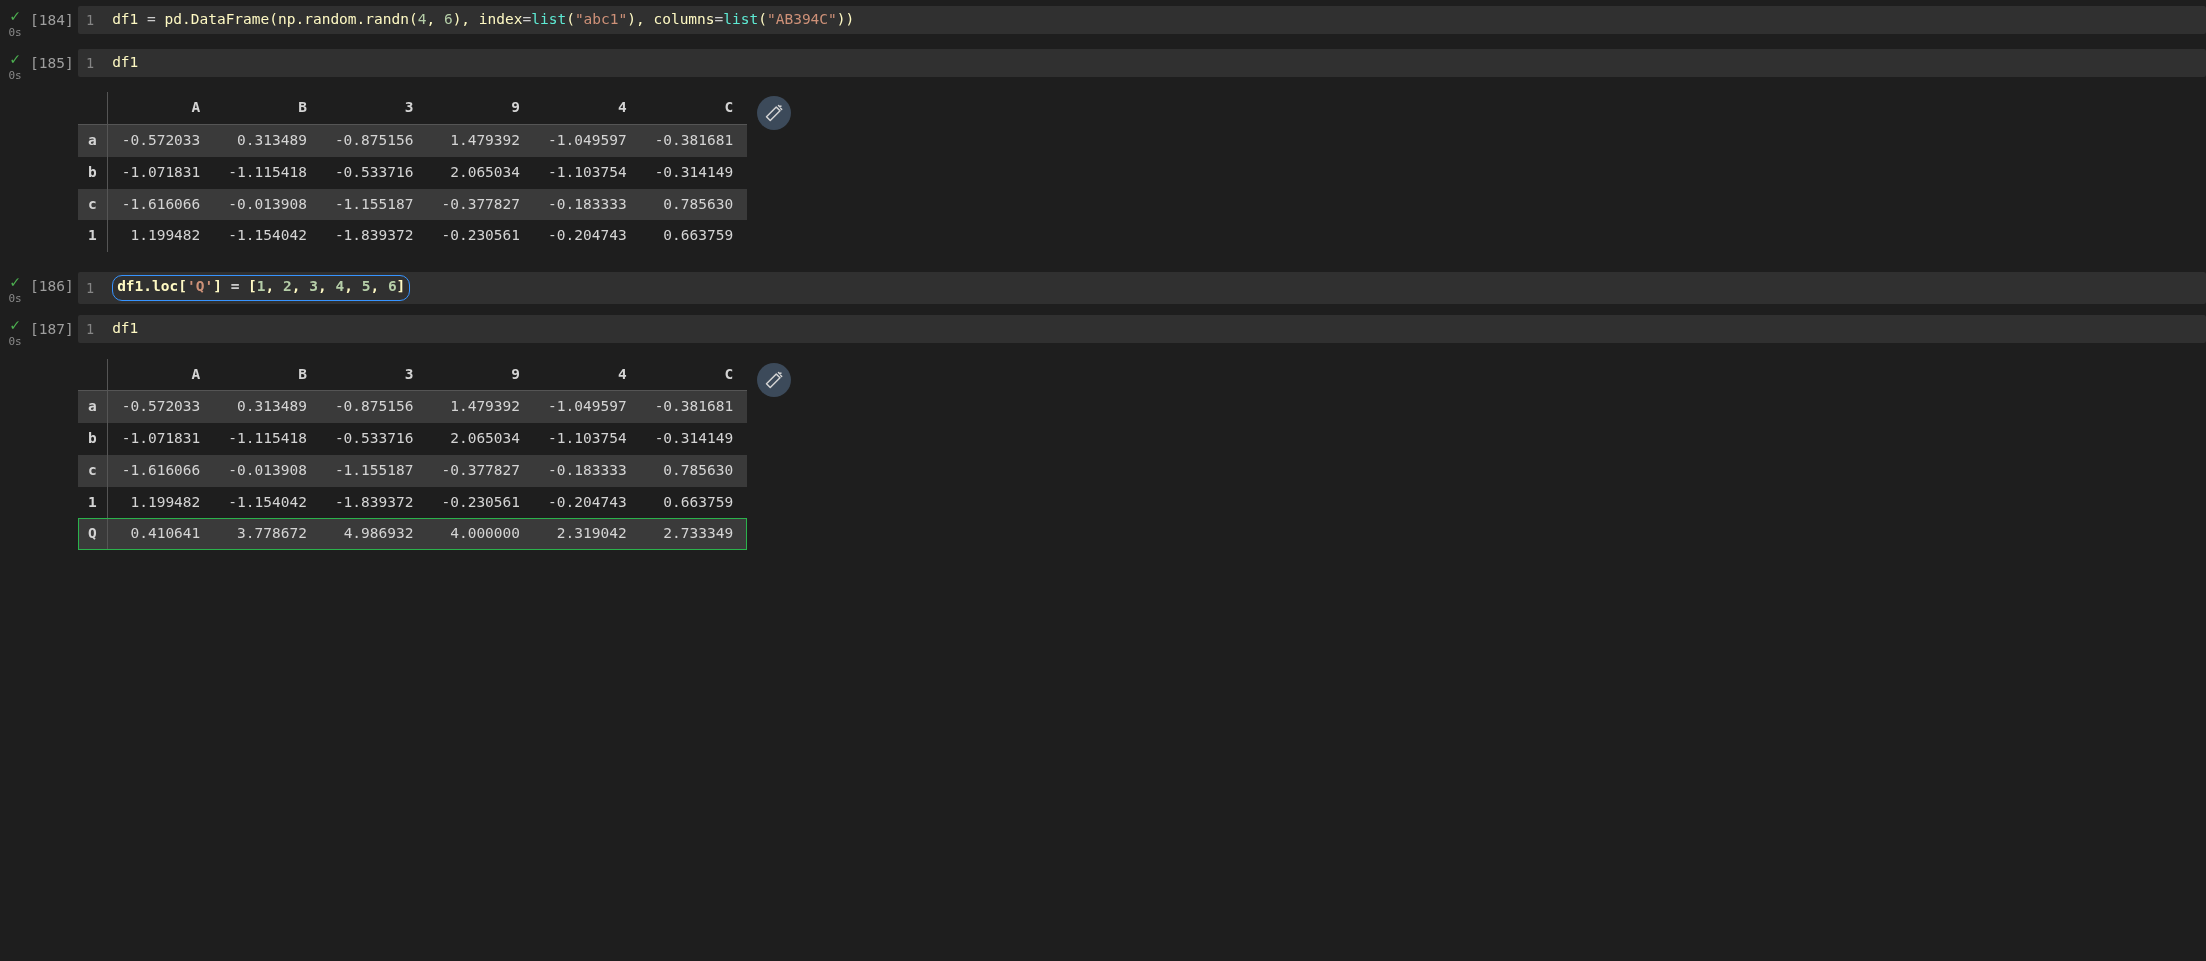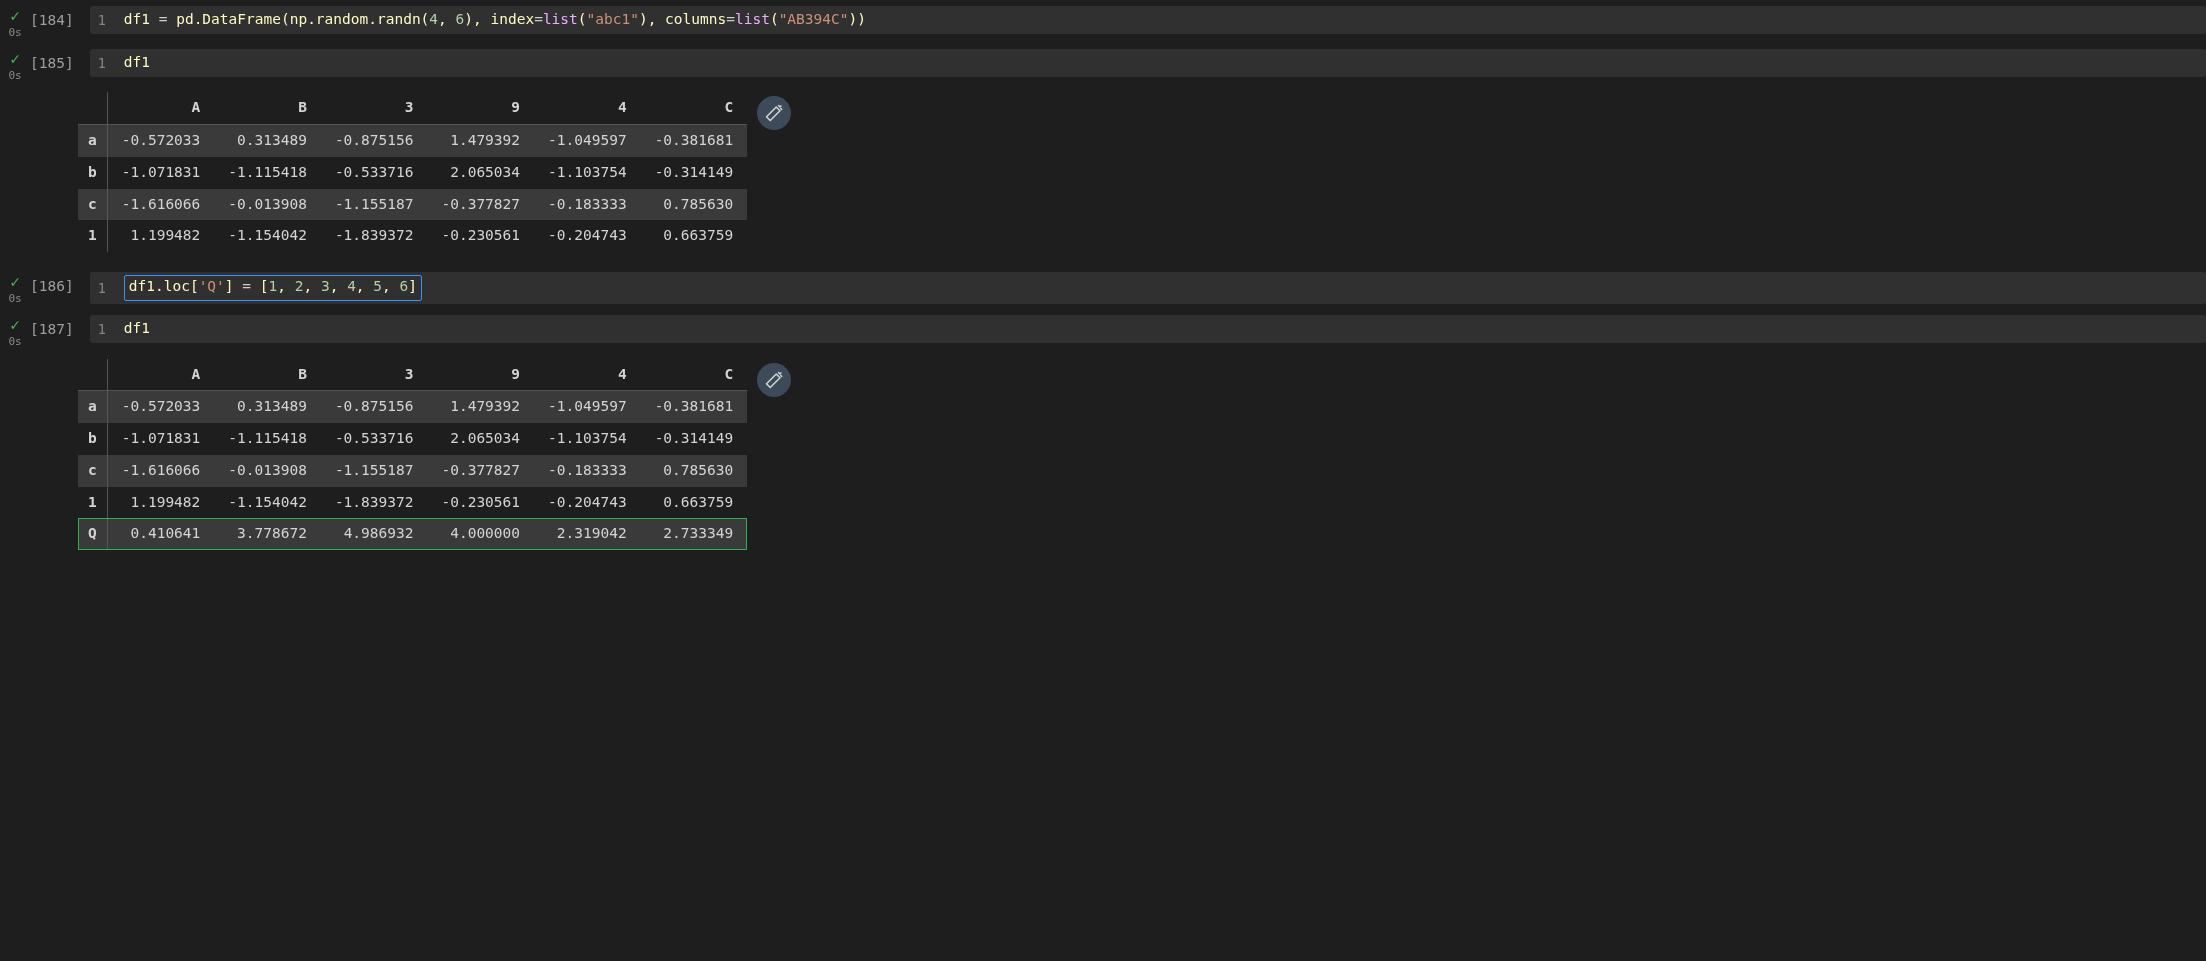--- a/index.html
+++ b/index.html
@@ -36,21 +36,21 @@
   .timing {
     color: #8a8a8a;
     font-size: 11px;
     line-height: 1.2;
     margin-top: 2px;
   }
   .exec-count {
     color: #9e9e9e;
     font-family: Consolas, Menlo, monospace;
     font-size: 14.5px;
-    padding: 4px 16px 4px 2px;
+    padding: 4px 4px 4px 2px;
     min-width: 50px;
   }
   .code-area {
     flex: 1;
     background: #303030;
     display: flex;
     align-items: center;
     padding: 3px 8px;
     border-radius: 2px;
   }
@@ -63,28 +63,29 @@
     padding-right: 18px;
     user-select: none;
   }
   .code-content {
     font-family: Consolas, Menlo, monospace;
     font-size: 14.5px;
     white-space: pre;
   }
   .selected-code {
     border: 1px solid #3794ff;
-    border-radius: 2px;
+    border-radius: 10px;
     padding: 0 4px 2px 4px;
     display: inline-block;
+    font-weight: bold;
   }
   
   .c-ident { color: #fef9c3; }
   .c-punc  { color: #cccccc; }
-  .c-call  { color: #f0abfc; }
+  .c-call  { color: #5eead4; }
   .c-num   { color: #b5cea8; }
   .c-str   { color: #ce9178; }
   .c-idx   { color: #ce9178; }
 
   .output-area {
     margin-left: 78px;
     padding: 8px 0 12px 0;
   }
   .df-wrap {
     display: flex;

